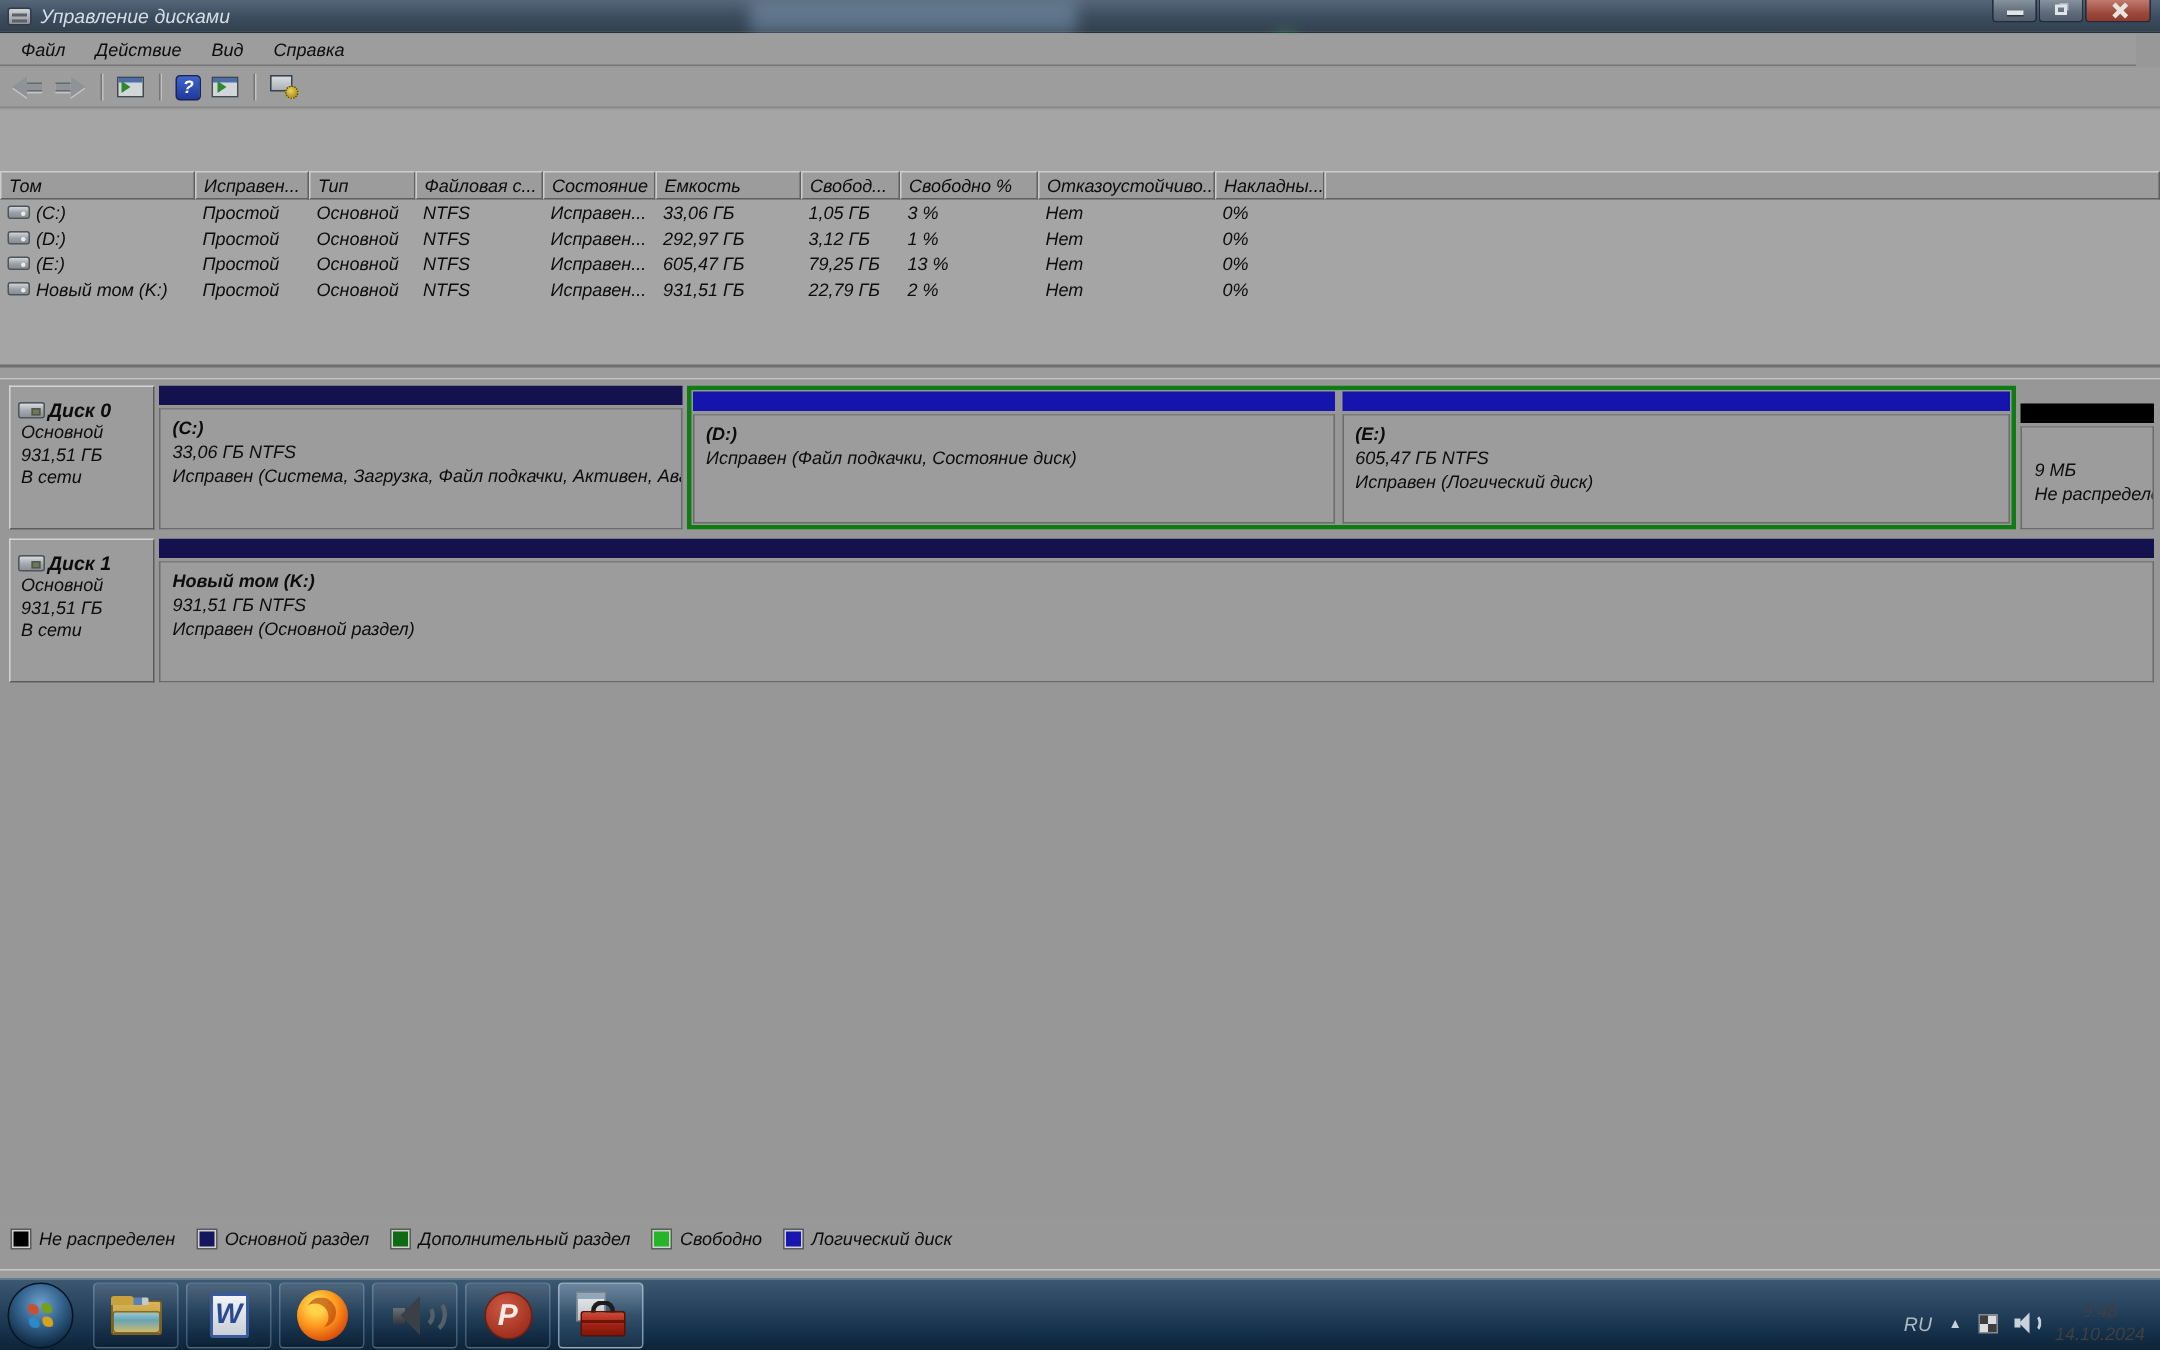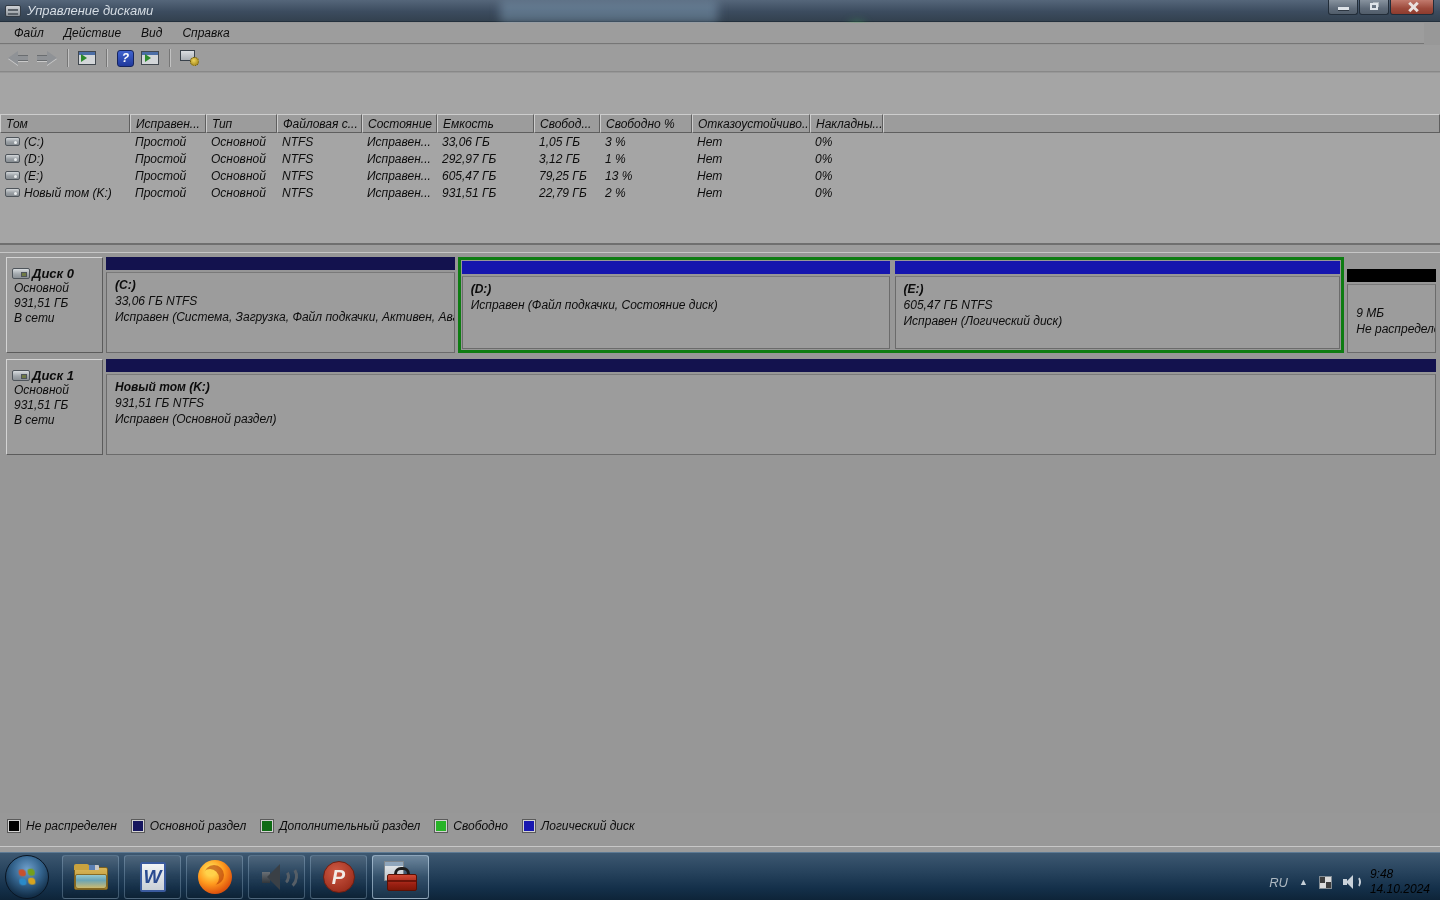--- a/index.html
+++ b/index.html
@@ -158,21 +158,21 @@
 
   .tray { position:absolute; right:2px; top:852px; height:60px; display:flex; align-items:center; gap:11px; color:#b9c4cd; }
   .tray-lang { font-size:13px; color:#aeb9c2; }
   .tray-arrow { font-size:9px; color:#c6d0d8; }
   .tray-checker { width:13px; height:13px; border:1px solid #828c94;
     background:conic-gradient(#dcdcdc 0 25%, #3e3e3e 0 50%, #dcdcdc 0 75%, #3e3e3e 0); }
   .spk { position:relative; width:16px; height:14px; }
   .spk .box { position:absolute; left:0; top:4px; width:4px; height:6px; background:#c9d2da; }
   .spk .cone { position:absolute; left:3px; top:0; width:0; height:0; border-top:7px solid transparent; border-bottom:7px solid transparent; border-right:7px solid #c9d2da; }
   .spk .wave { position:absolute; left:9px; top:1px; width:9px; height:12px; border:2px solid transparent; border-right-color:#c9d2da; border-radius:50%; }
-  .tray-clock { font-size:12px; line-height:15px; color:#000000; padding-right:8px; }
+  .tray-clock { text-align:center; font-size:12px; line-height:15px; color:#404040; padding-right:8px; }
 </style>
 </head>
 <body>
 
 <div id="screen">
 
   <div class="titlebar">
     <div class="blur-patch" style="left:500px; top:1px; width:218px; height:22px; background:rgba(150,182,208,0.38);"></div>
     <div class="blur-patch" style="left:850px; top:22px; width:14px; height:9px; background:rgba(70,180,95,0.5);"></div>
     <span class="title-ico"></span>

